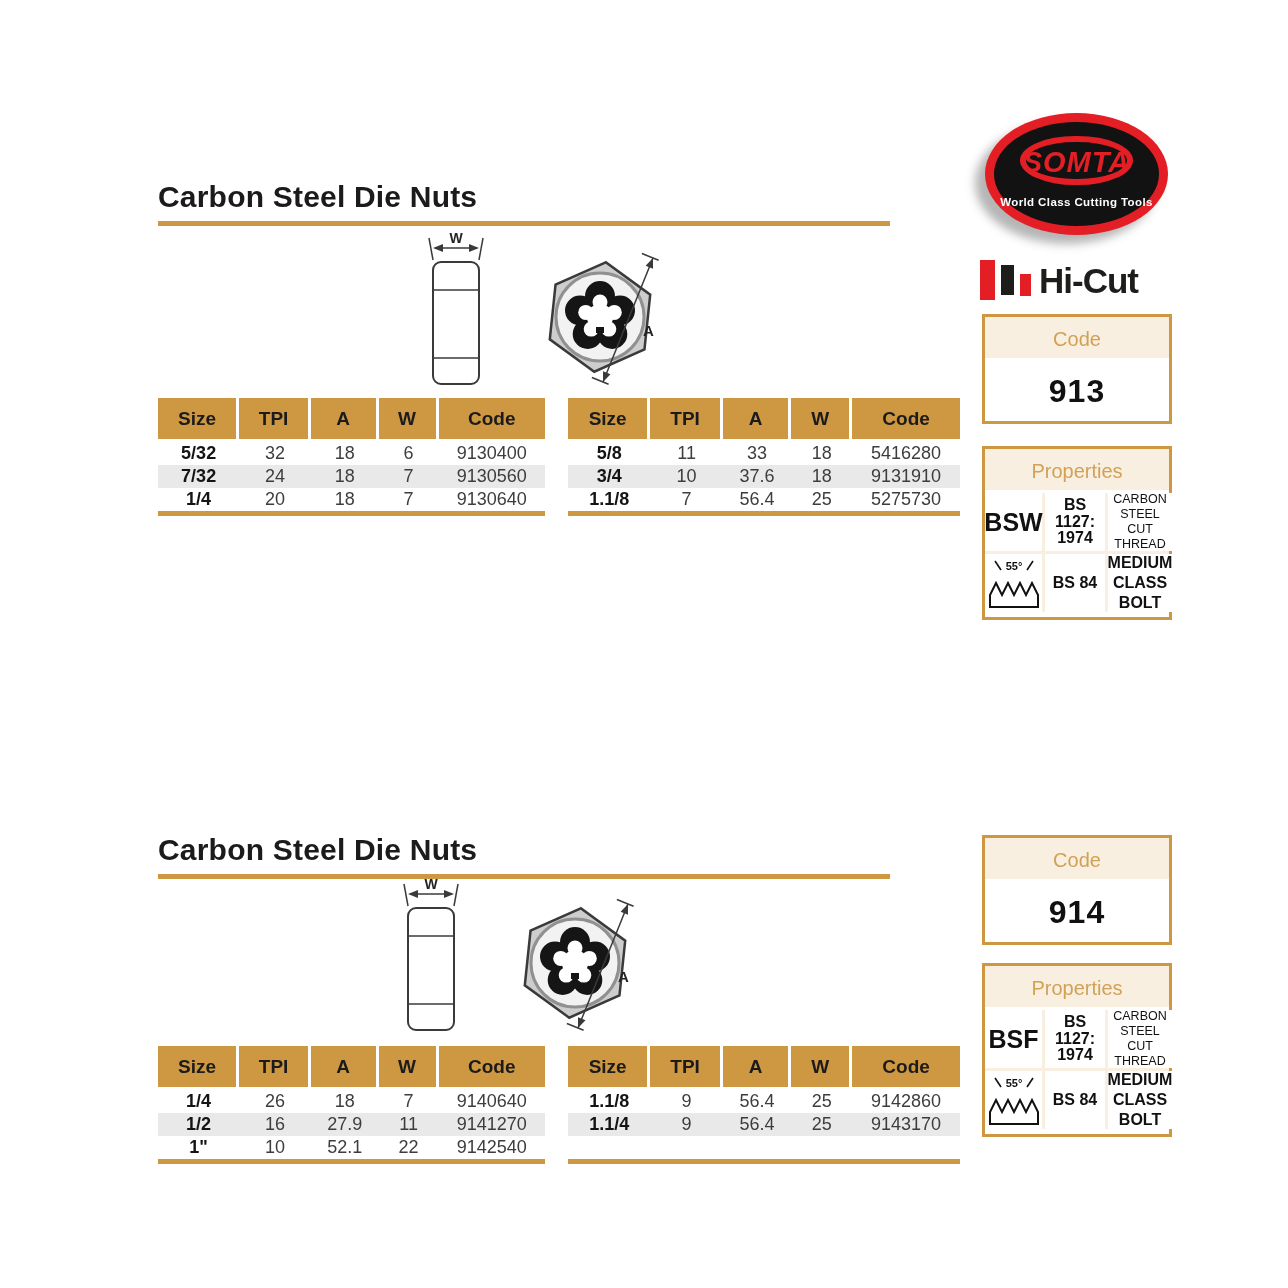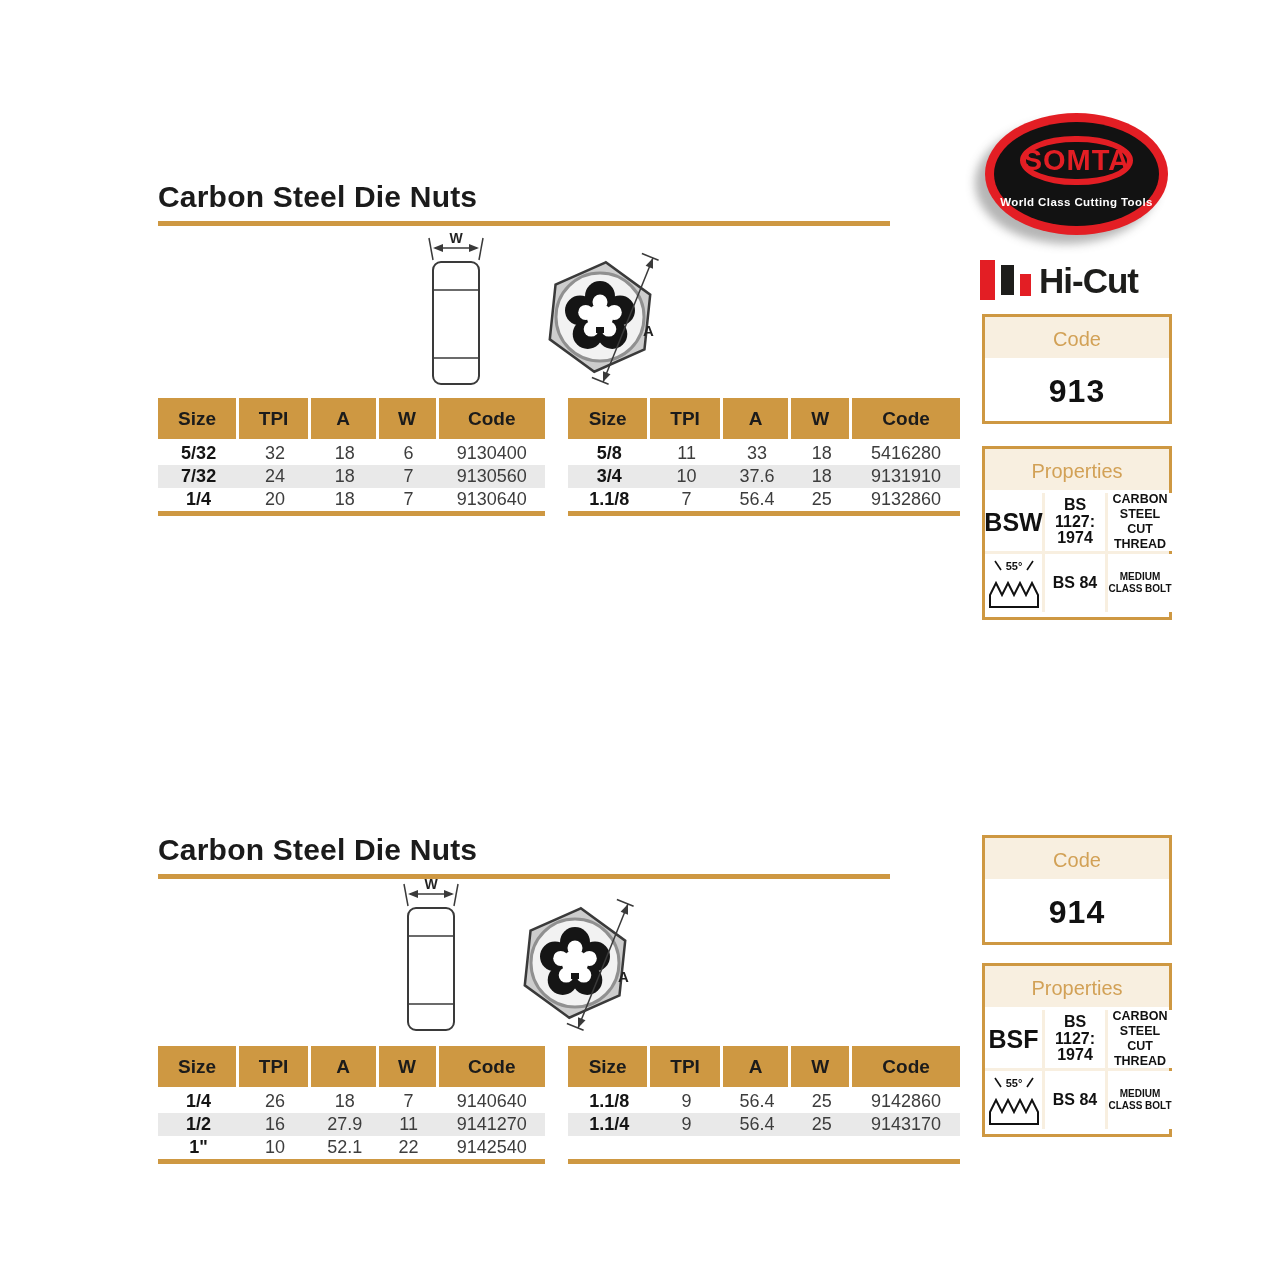--- a/index.html
+++ b/index.html
@@ -32,27 +32,27 @@
   .tbar{position:absolute;left:0;top:113px;height:5px;width:100%;background:var(--orange);}
 
   
   .codebox,.propbox{position:absolute;left:982px;width:190px;border:3px solid var(--orange);background:#fff;}
   .boxhead{background:var(--cream);height:44px;text-align:center;line-height:44px;font-size:20px;color:var(--orange-text);border-bottom:3px solid #fff;}
   .codeval{height:60px;text-align:center;line-height:60px;font-size:32px;font-weight:bold;color:#111;letter-spacing:1px;}
   .propgrid{display:grid;grid-template-columns:57px 60px 64px;grid-auto-rows:58px;gap:3px;background:var(--cream);padding-bottom:0;}
   .pcell{background:#fff;display:flex;align-items:center;justify-content:center;text-align:center;color:#111;}
   .pcell.big{font-size:25px;font-weight:bold;}
   .pcell.std{font-size:16px;font-weight:bold;line-height:1.05;}
-  .pcell.small{font-size:12.5px;font-weight:bold;line-height:1.2;}
-  .pcell.small2{font-size:10px;font-weight:bold;line-height:1.25;}
+  .pcell.small{font-size:12.5px;font-weight:normal;line-height:1.2;}
+  .pcell.small2{font-size:16px;font-weight:bold;line-height:1.25;}
 
   
   .somta{position:absolute;left:985px;top:113px;width:183px;height:122px;background:var(--red);border-radius:50%;box-shadow:-10px 9px 10px rgba(90,90,90,.45);}
   .somta-inner{position:absolute;left:9px;top:9px;right:9px;bottom:9px;background:#121212;border-radius:50%;}
-  .somta-ring{position:absolute;left:16%;top:13%;width:68%;height:48%;border:6px solid var(--red);border-radius:50%;display:flex;align-items:center;justify-content:center;}
+  .somta-ring{position:absolute;left:16%;top:13%;width:68%;height:48%;border:6px solid var(--red);border-radius:50%;display:flex;align-items:flex-end;justify-content:center;font-style:italic;}
   .somta-word{font-size:29px;font-weight:bold;color:var(--red);letter-spacing:1px;}
   .somta-tag{position:absolute;left:0;right:0;bottom:17%;text-align:center;color:#fff;font-size:11.5px;font-weight:bold;letter-spacing:.4px;}
 
   
   .hicut{position:absolute;left:980px;top:260px;display:flex;align-items:flex-start;}
   .hbar{display:inline-block;}
   .hbar.b1{width:15px;height:40px;background:var(--red);margin-top:0;}
   .hbar.b2{width:13px;height:30px;background:#1d1d1b;margin-top:5px;margin-left:6px;}
   .hbar.b3{width:11px;height:22px;background:var(--red);margin-top:14px;margin-left:6px;}
   .hicut-word{font-size:35px;font-weight:bold;color:#1d1d1b;letter-spacing:-1px;margin-left:8px;margin-top:1px;}
@@ -160,21 +160,21 @@
         <div class="dcell">10</div>
         <div class="dcell">37.6</div>
         <div class="dcell">18</div>
         <div class="dcell">9131910</div>
       </div>
       <div class="trow drow">
         <div class="dcell size">1.1/8</div>
         <div class="dcell">7</div>
         <div class="dcell">56.4</div>
         <div class="dcell">25</div>
-        <div class="dcell">9132860</div>
+        <div class="dcell">5275730</div>
       </div>
     <div class="tbar"></div>
   </div>
 
   <div class="somta">
     <div class="somta-inner">
       <div class="somta-ring">
         <span class="somta-word">SOMTA</span>
       </div>
       <div class="somta-tag">World Class Cutting Tools</div>

